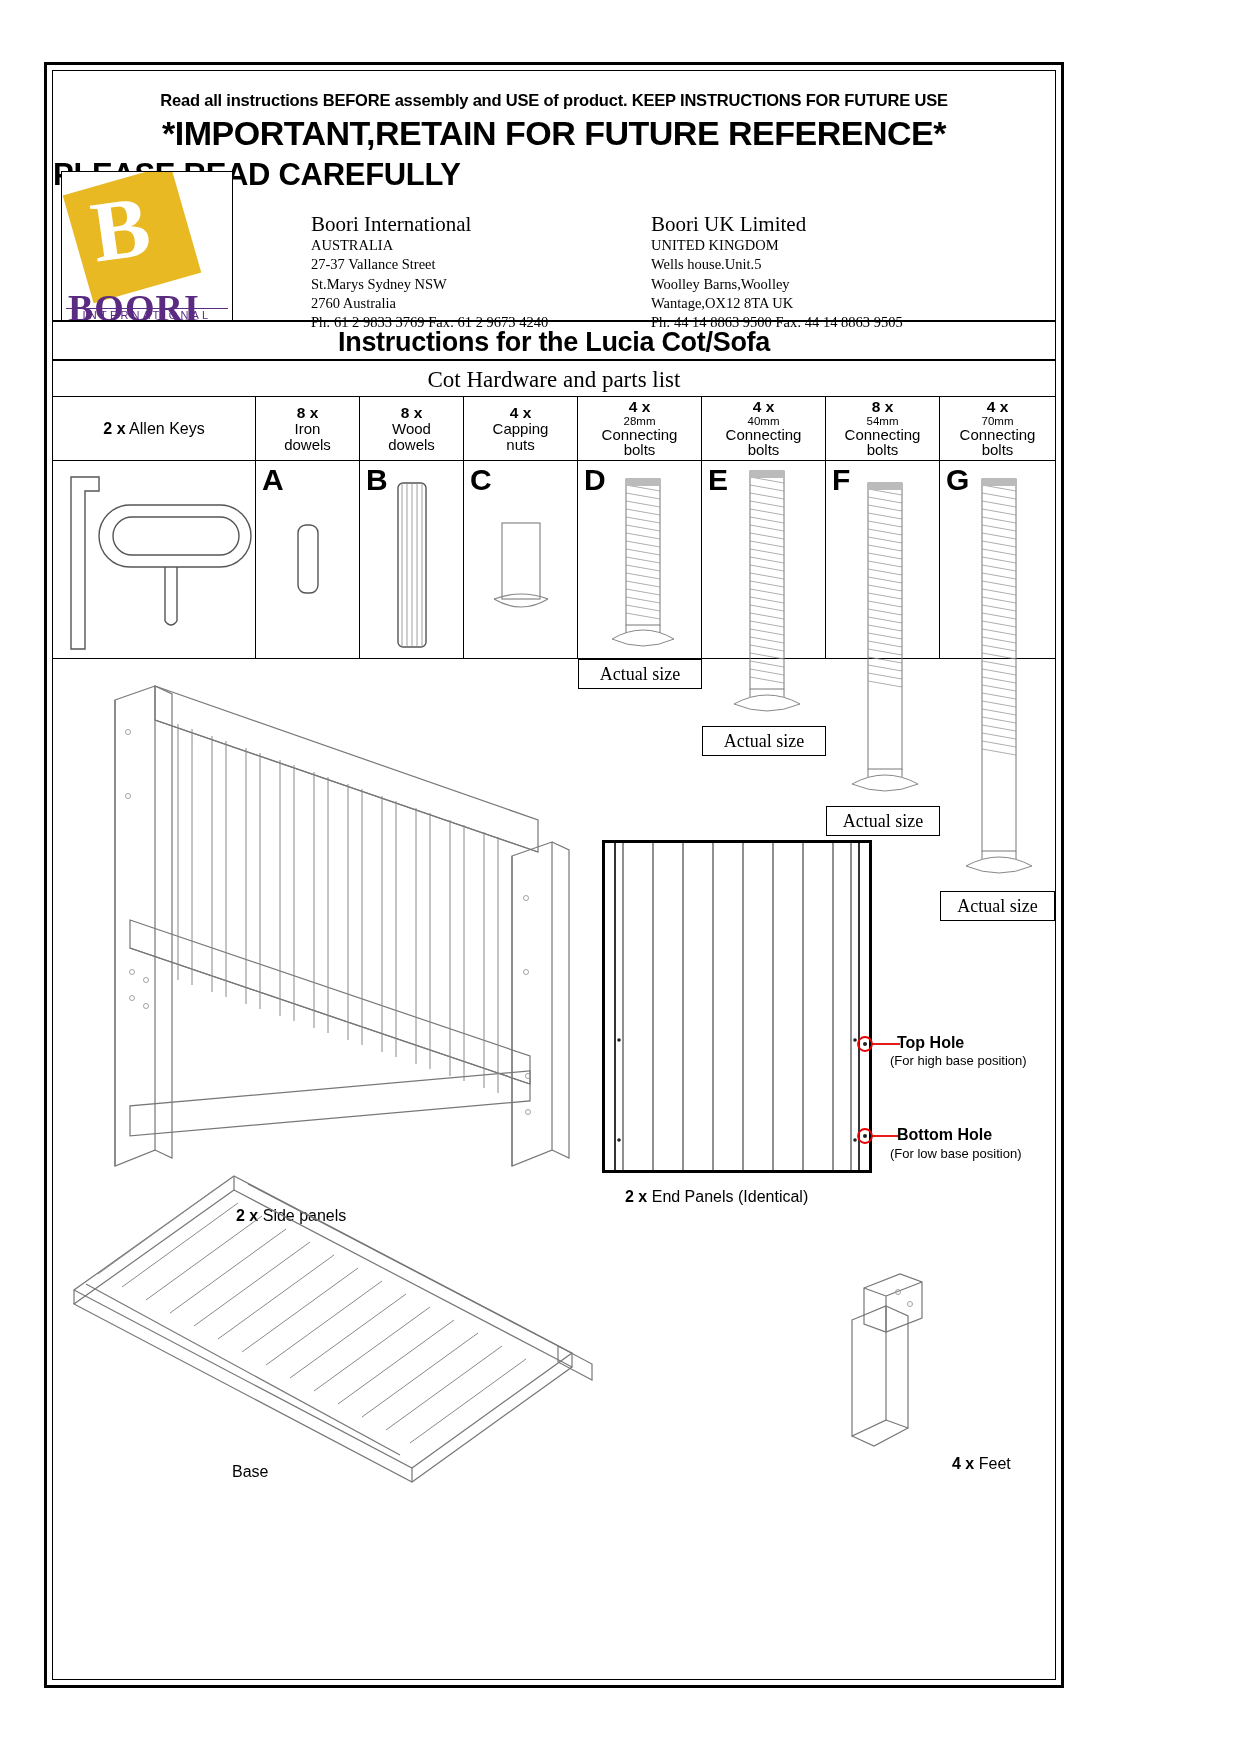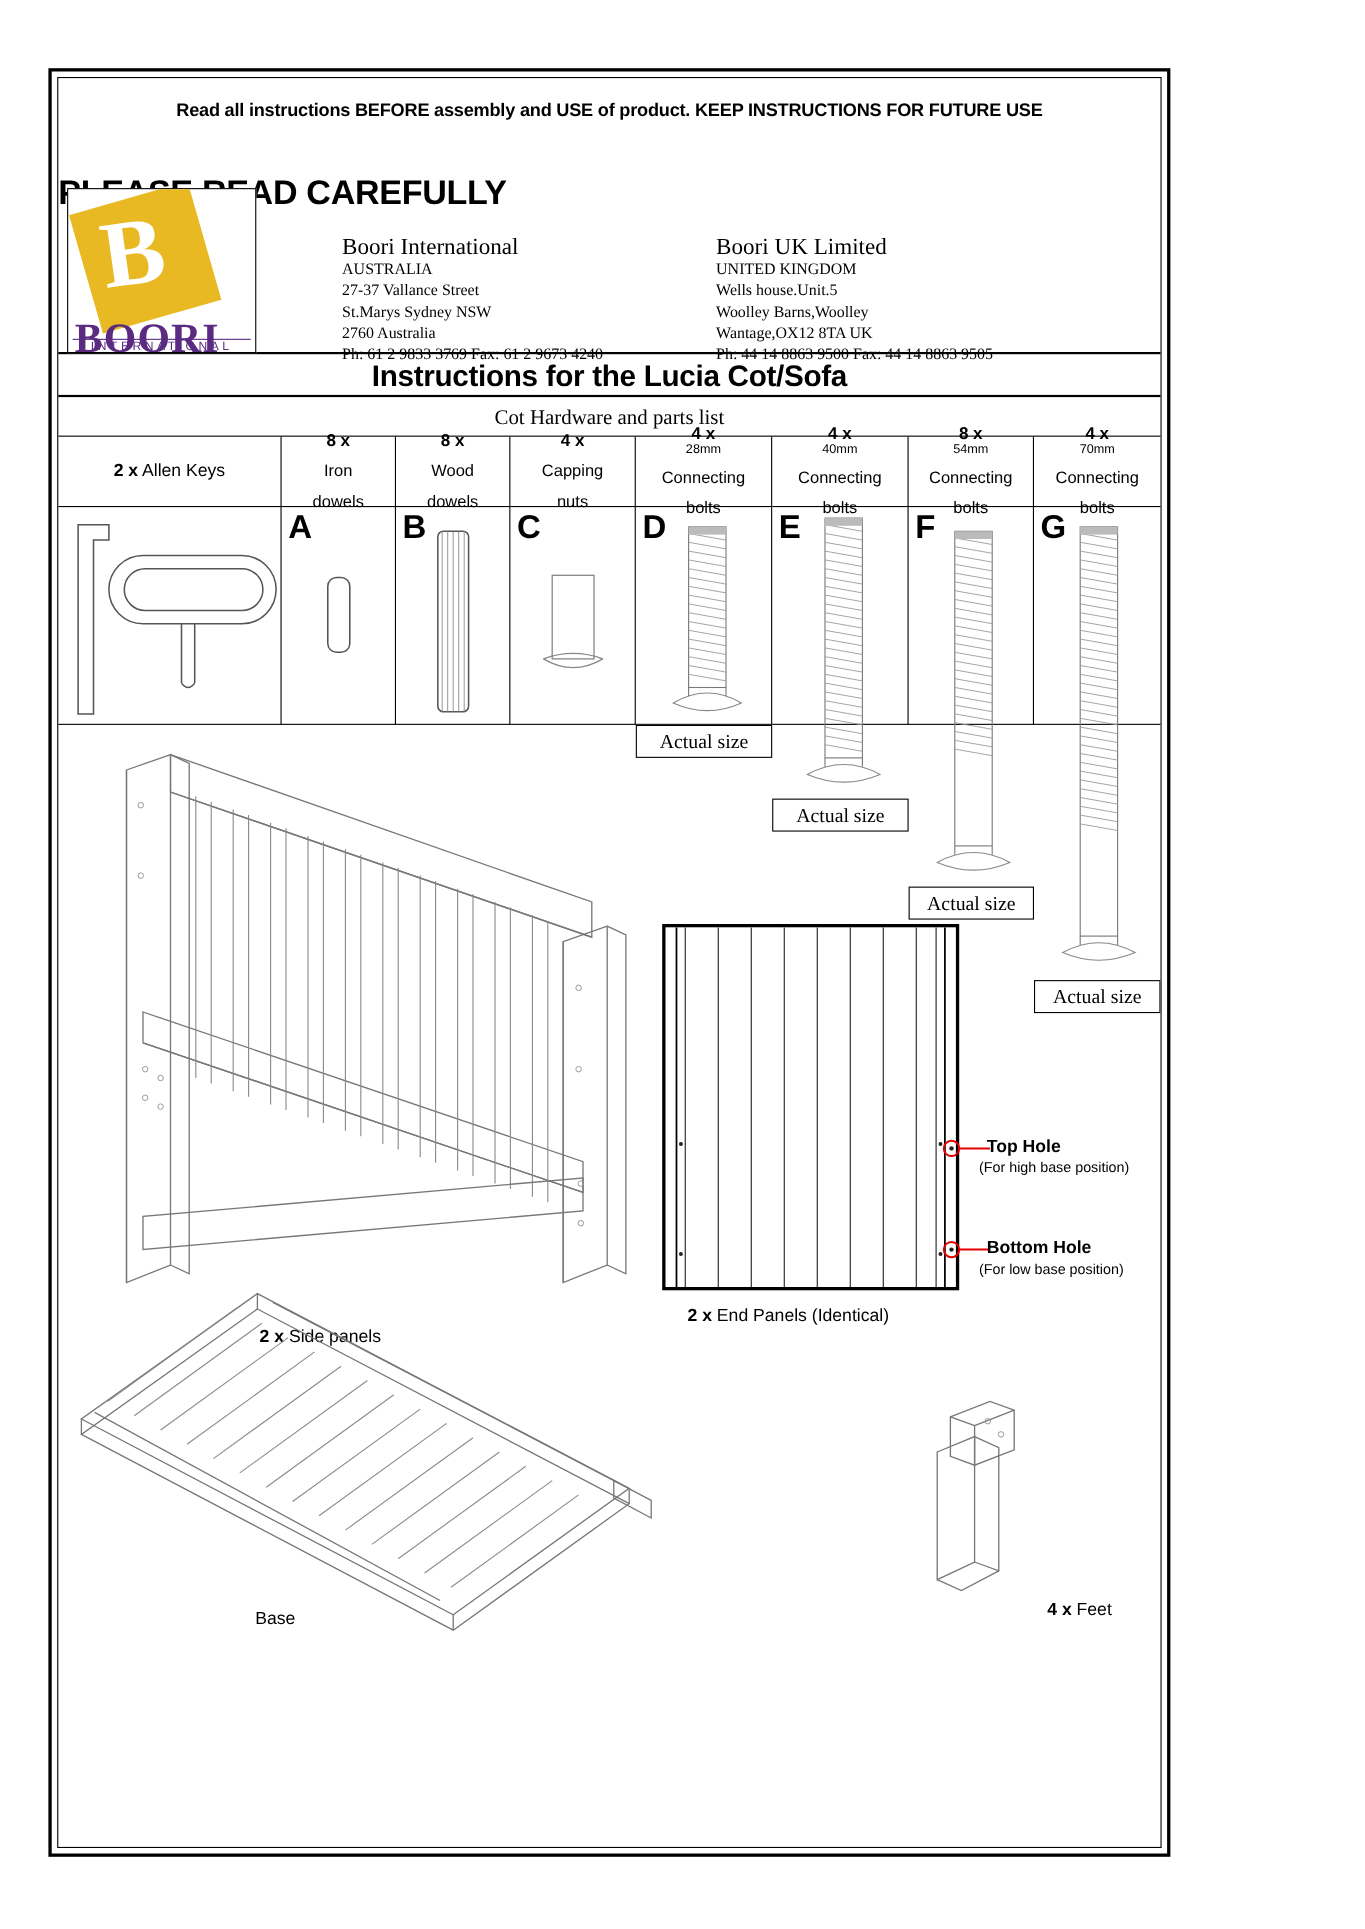--- a/index.html
+++ b/index.html
@@ -27,30 +27,30 @@
   .addr{position:absolute;font-family:"Liberation Serif",serif;}
   .addr .co{font-size:21px;line-height:1.1;}
   .addr .ln{font-size:14.5px;line-height:1.33;}
   .addr-au{left:258px;top:142px;width:330px;}
   .addr-uk{left:598px;top:142px;width:420px;}
 
   
   .title-bar{position:absolute;left:53px;top:325px;width:1002px;height:36px;border-bottom:2.5px solid #000;display:flex;align-items:center;justify-content:center;box-sizing:border-box;}
   .title-bar span{font-size:27px;font-weight:bold;letter-spacing:-0.3px;}
   .subtitle-bar{position:absolute;left:53px;top:364px;width:1002px;height:33px;border-bottom:1.5px solid #000;display:flex;align-items:center;justify-content:center;box-sizing:border-box;}
-  .subtitle-bar span{font-family:"Liberation Serif",serif;font-size:19px;}
+  .subtitle-bar span{font-family:"Liberation Serif",serif;font-size:23px;}
 
   
   .parts{position:absolute;left:53px;top:397px;width:1002px;}
   .prow{display:flex;}
   .pcell{border-right:1.5px solid #000;box-sizing:border-box;}
   .pcell:last-child{border-right:none;}
   .phead{height:64px;border-bottom:1.5px solid #000;display:flex;flex-direction:column;align-items:center;justify-content:center;text-align:center;padding:2px 1px;}
   .qty{font-size:15.5px;font-weight:bold;line-height:1.05;}
-  .pname{font-size:15px;line-height:1.02;margin-top:12px;}
+  .pname{font-size:15px;line-height:1.02;}
   .pmm{font-size:11.5px;line-height:1;}
   .allen-head{}
   .allen-head .alabel{font-size:16px;}
 
   .pbody{position:relative;border-bottom:1.5px solid #000;}
   .letter{position:absolute;left:6px;top:2px;font-size:30px;font-weight:bold;font-family:"Liberation Sans",sans-serif;}
   .actual{position:absolute;font-family:"Liberation Serif",serif;font-size:18px;text-align:center;border:1.5px solid #000;background:#fff;box-sizing:border-box;padding:1px 0;}
 
   
   svg{display:block;}
@@ -65,20 +65,21 @@
 </head>
 <body>
 
 <div class="page">
 
   <div class="outer-frame"></div>
   <div class="inner-frame"></div>
 
   <div class="hdr-band">
     <div class="read-all">Read all instructions BEFORE assembly and USE of product. KEEP INSTRUCTIONS FOR FUTURE USE</div>
+    <div class="important">*IMPORTANT,RETAIN FOR FUTURE REFERENCE*</div>
     <div class="please">PLEASE READ CAREFULLY</div>
 
     <div class="logo-box">
       <div class="logo-diamond"></div>
       <div class="logo-b">B</div>
       <div class="logo-word">BOORI</div>
       <div class="logo-sub">INTERNATIONAL</div>
     </div>
 
     <div class="addr addr-au">

